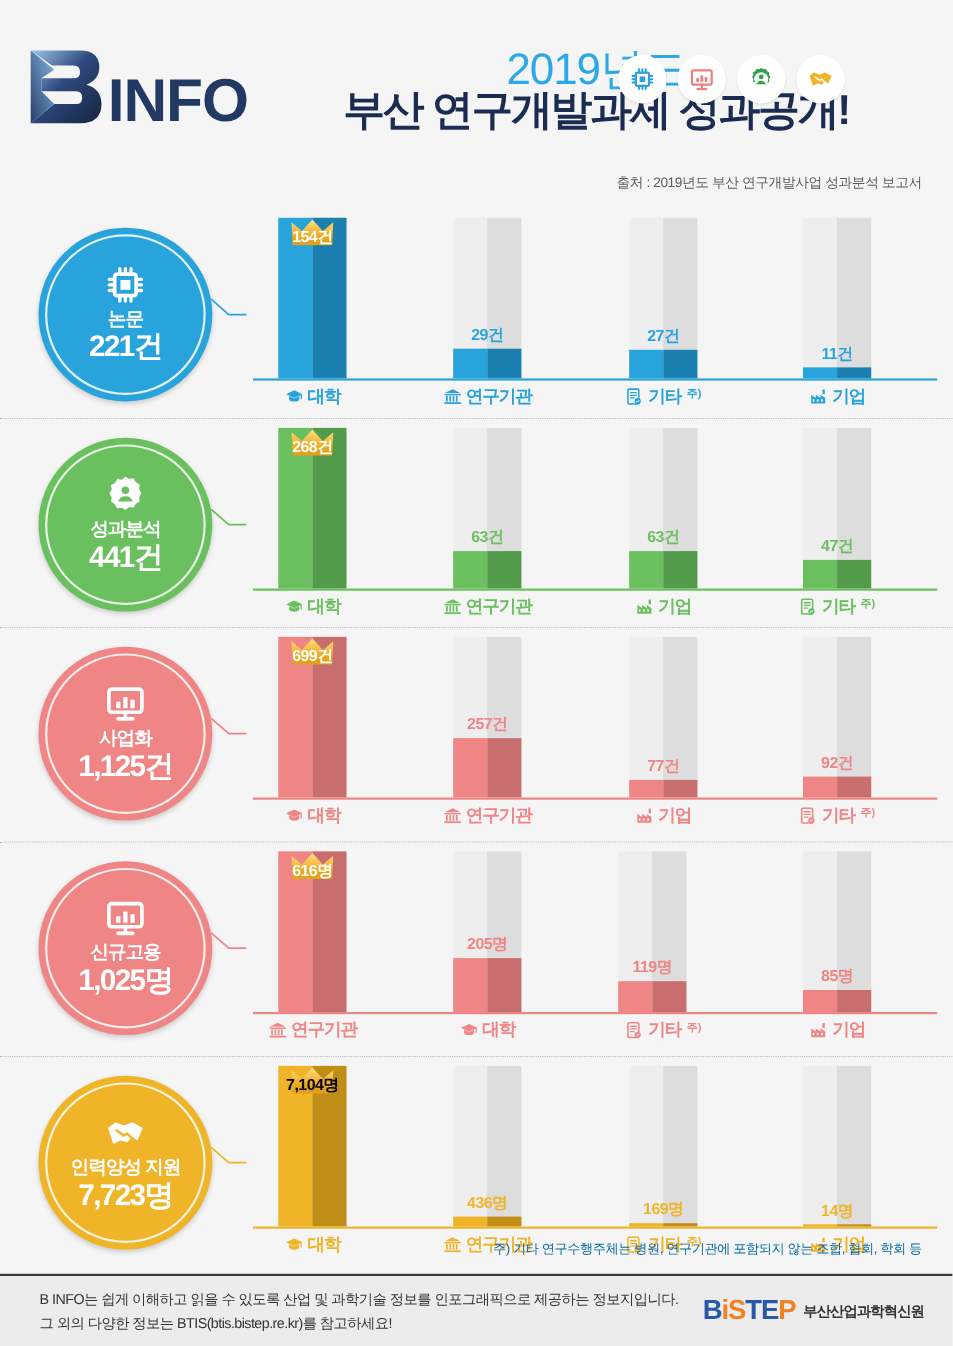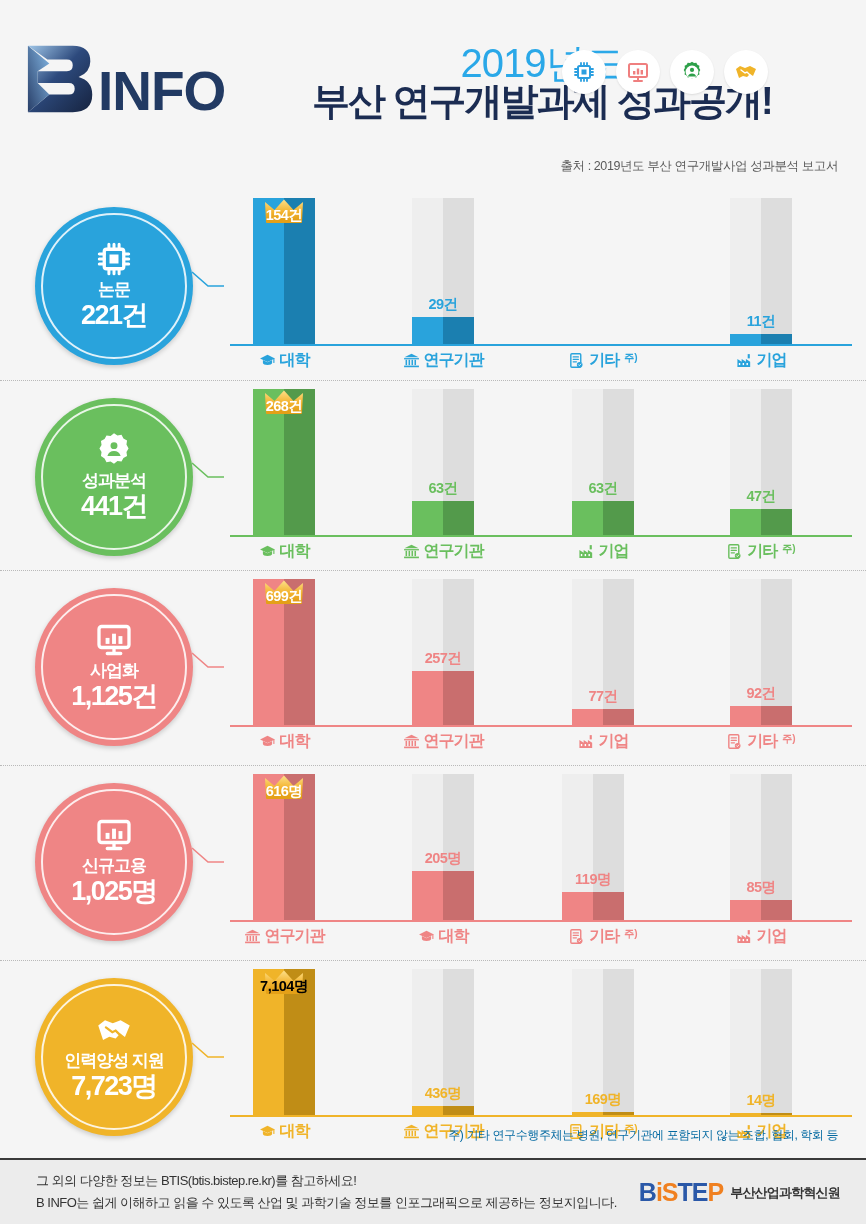--- a/index.html
+++ b/index.html
@@ -232,20 +232,29 @@
       </div>
       <div class="bar-col" style="left:182px">
         <div class="track"></div>
         <div class="fill" style="height:27px">
           <div class="lite" style="background:#29a3dc"></div>
           <div class="dark" style="background:#1b7fb0"></div>
         </div>
 
         <div class="val" style="top:97px;color:#29a3dc">29건</div>
       </div>
+      <div class="bar-col" style="left:342px">
+        <div class="track"></div>
+        <div class="fill" style="height:26px">
+          <div class="lite" style="background:#29a3dc"></div>
+          <div class="dark" style="background:#1b7fb0"></div>
+        </div>
+
+        <div class="val" style="top:98px;color:#29a3dc">27건</div>
+      </div>
       <div class="bar-col" style="left:500px">
         <div class="track"></div>
         <div class="fill" style="height:10px">
           <div class="lite" style="background:#29a3dc"></div>
           <div class="dark" style="background:#1b7fb0"></div>
         </div>
 
         <div class="val" style="top:114px;color:#29a3dc">11건</div>
       </div>
           </div>
@@ -769,22 +778,22 @@
       </div>
           </div>
     </div>
   </div>
     </div>
 
   <div class="footnote">주) 기타 연구수행주체는 병원, 연구기관에 포함되지 않는 조합, 협회, 학회 등</div>
 
   <div class="footer">
     <div class="footer-text">
+      <div>B INFO는 쉽게 이해하고 읽을 수 있도록 산업 및 과학기술 정보를 인포그래픽으로 제공하는 정보지입니다.</div>
       <div>그 외의 다양한 정보는 BTIS(btis.bistep.re.kr)를 참고하세요!</div>
-      <div>B INFO는 쉽게 이해하고 읽을 수 있도록 산업 및 과학기술 정보를 인포그래픽으로 제공하는 정보지입니다.</div>
     </div>
     <div class="bistep">
       <div class="bistep-mark">
         <span class="bl">B</span><span class="og">i</span><span class="og">S</span><span class="bl">T</span><span class="bl">E</span><span class="og">P</span>
       </div>
       <div class="bistep-name">부산산업과학혁신원</div>
     </div>
   </div>
 
 </div>

